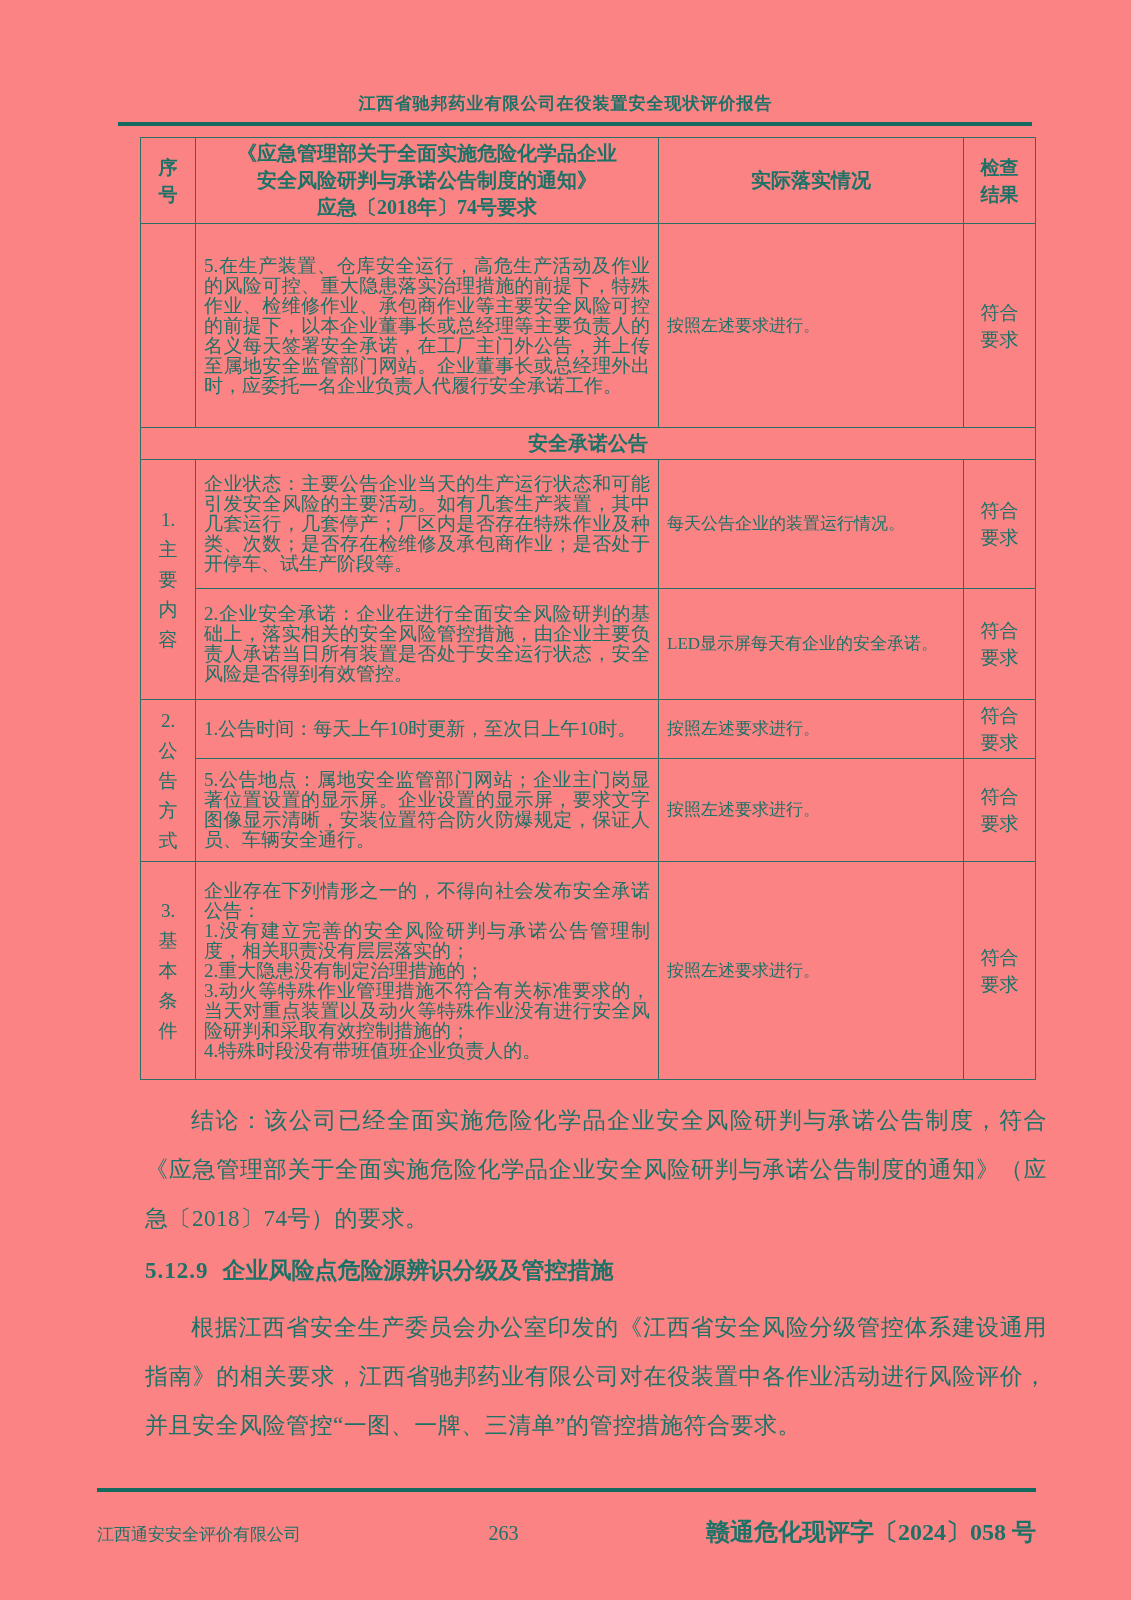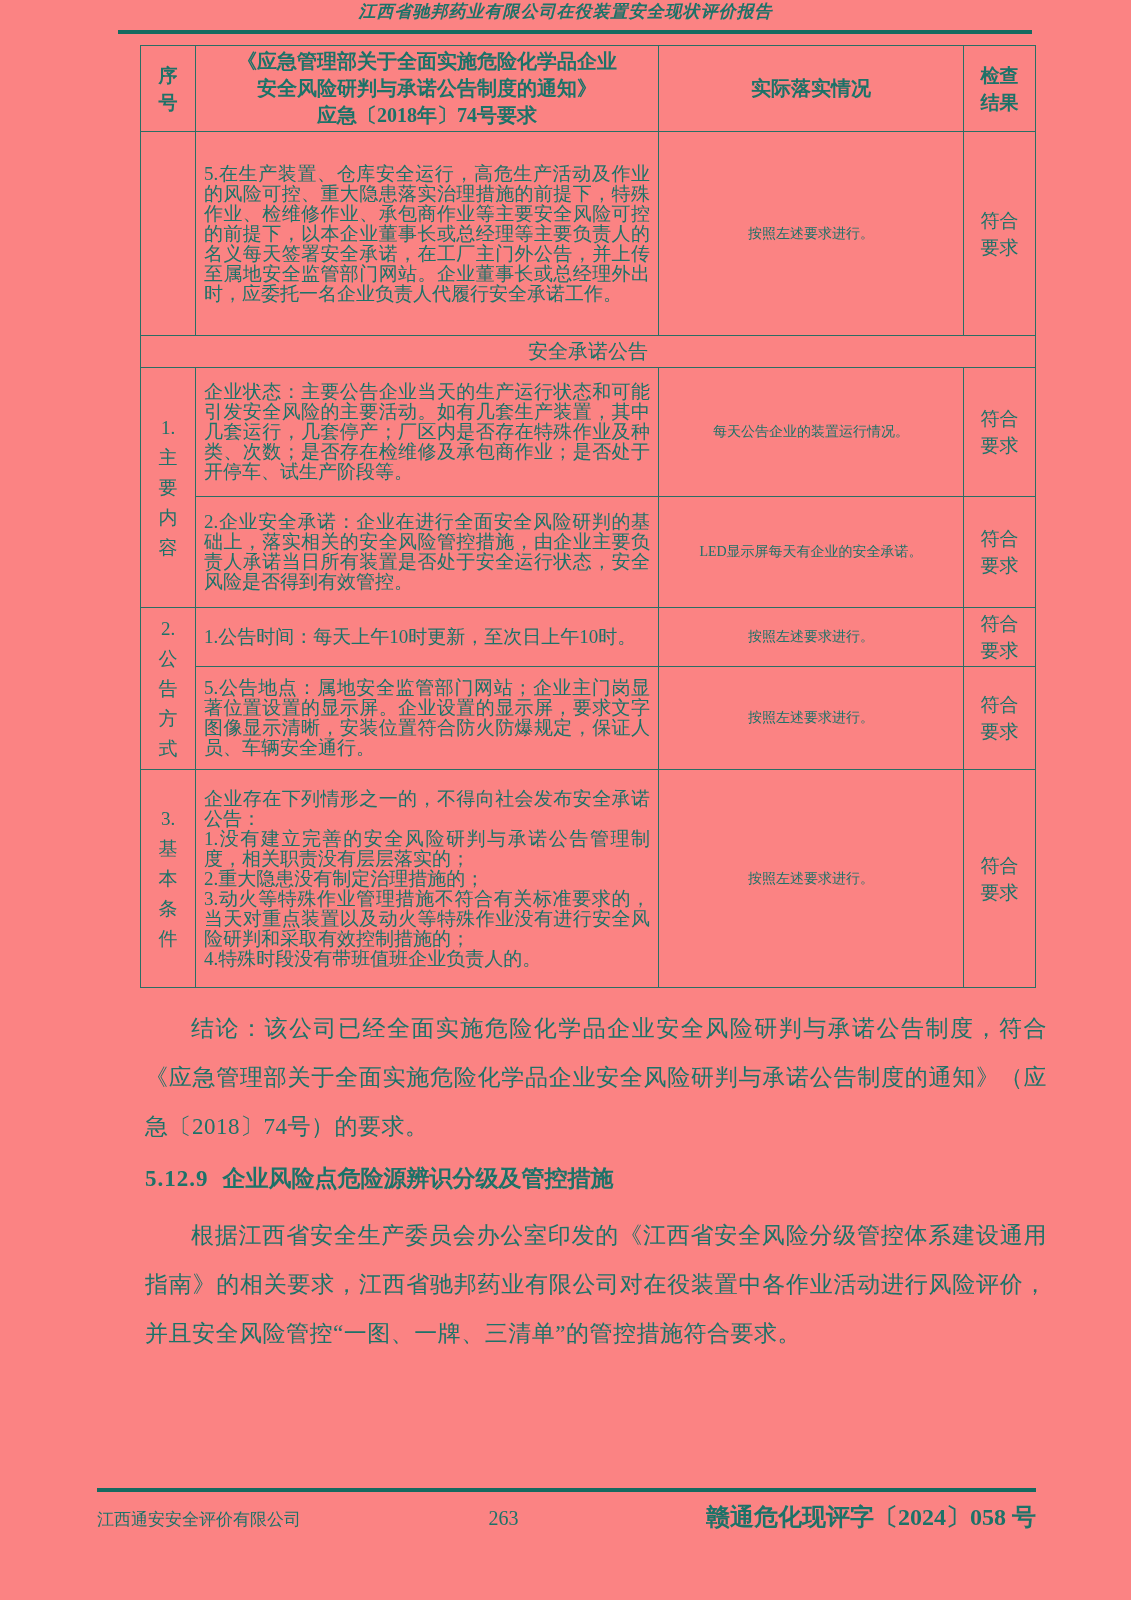--- a/index.html
+++ b/index.html
@@ -7,25 +7,25 @@
   body { background:#fb8383; }
   .page {
     position:relative;
     width:1131px; height:1600px;
     background:#fb8383;
     color:#1d7268;
     font-family:"Liberation Serif","DejaVu Serif",serif;
     overflow:hidden;
   }
   .running-header {
+    padding-top:92px;
     text-align:center;
     font-size:17px;
     font-weight:bold;
     letter-spacing:1px;
-    font-style:italic;
   }
   .header-rule {
     height:4px;
     background:#156a60;
     margin:7px 99px 0 118px;
   }
   table.review-table {
     border-collapse:collapse;
     table-layout:fixed;
     width:895px;
@@ -49,35 +49,35 @@
     padding:2px 2px;
   }
   .req-cell {
     text-align:justify;
     font-size:19px;
     line-height:20px;
     padding:3px 9px;
     white-space:pre-line;
   }
   .actual-cell {
-    text-align:center;
-    font-size:14px;
+    text-align:left;
+    font-size:17px;
     line-height:26px;
     padding:2px 10px;
   }
   .result-cell {
     text-align:center;
     white-space:pre-line;
     font-size:19px;
     line-height:27px;
     padding:2px 3px;
   }
   .section-row-cell {
     text-align:center;
-    font-weight:normal;
+    font-weight:bold;
     font-size:20px;
     padding:2px;
   }
   .conclusion, .body-para {
     font-size:23px;
     line-height:49px;
     text-align:justify;
     text-indent:2em;
     letter-spacing:0.5px;
     margin:16px 84px 0 145px;
@@ -91,21 +91,21 @@
   .section-heading .sec-num { letter-spacing:1px; margin-right:14px; }
   .page-footer {
     position:absolute;
     left:97px; right:95px; top:1488px;
   }
   .footer-rule { height:4px; background:#156a60; }
   .footer-row {
     display:flex;
     justify-content:space-between;
     align-items:baseline;
-    margin-top:9px;
+    margin-top:24px;
     gap:8px;
   }
   .footer-company { font-size:17px; }
   .footer-page-number { font-size:20px; }
   .footer-doc-number { font-size:24px; font-weight:bold; }
 </style>
 </head>
 <body>
 
 <div class="page">

